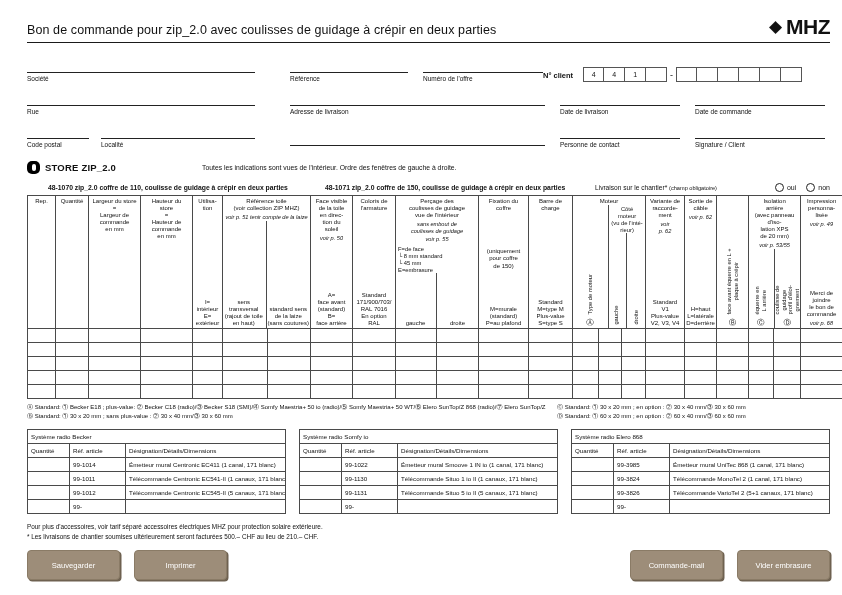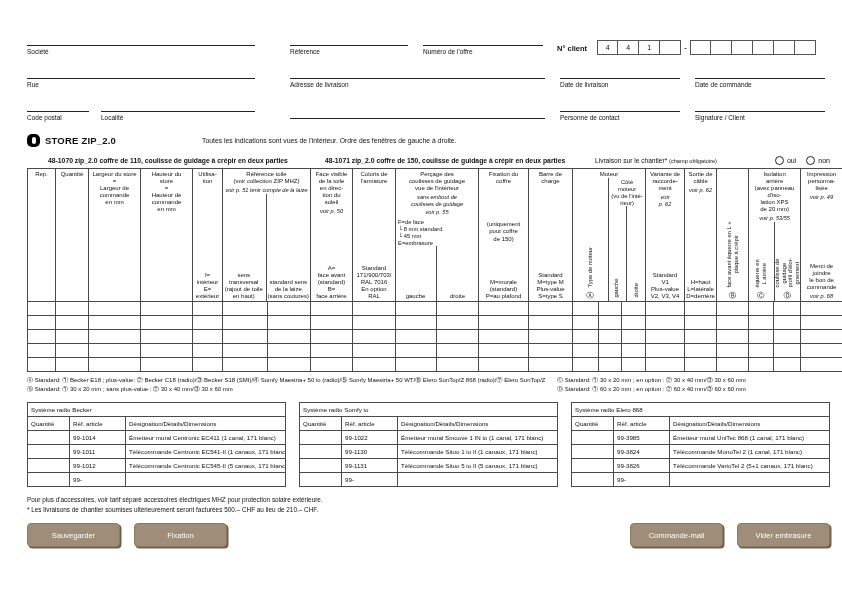--- a/index.html
+++ b/index.html
@@ -20,21 +20,21 @@
   
   .frm{margin-top:16px;}
   .frow{display:flex;align-items:flex-end;}
   .frow + .frow{margin-top:10px;}
   .field{display:flex;flex-direction:column;}
   .fline{border-bottom:1px solid #222;height:13px;}
   .flbl{font-size:6.5px;margin-top:2px;color:#111;}
   .sp35{width:35px;}.sp15{width:15px;}.sp12{width:12px;}
   .w228{width:228px;}.w118{width:118px;}.w120{width:120px;}.w130{width:130px;}
   .w255{width:255px;}.w62{width:62px;}.w154{width:154px;}
-  .clientwrap{display:flex;align-items:flex-start;margin-left:14px;}
+  .clientwrap{display:flex;align-items:flex-start;}
   .nclient{font-weight:bold;font-size:7.5px;margin:4px 10px 0 0;}
   .boxgrp{display:flex;}
   .cellbox{width:21px;height:15px;border:1px solid #555;border-left:none;box-sizing:border-box;
            font-size:7px;display:flex;align-items:center;justify-content:center;}
   .boxgrp .cellbox:first-child{border-left:1px solid #555;}
   .dash{font-size:9px;margin:3px 3px 0 3px;}
 
   
   .storeline{display:flex;align-items:center;margin-top:13px;}
   .storeicon{width:13px;height:13px;background:#000;border-radius:5px;display:flex;align-items:center;justify-content:center;margin-right:5px;}
@@ -79,29 +79,36 @@
 
   
   .rtwrap{display:flex;gap:13px;margin-top:7px;}
   table.rt{border-collapse:collapse;table-layout:fixed;width:259px;}
   table.rt th,table.rt td{border:1px solid #4a4a4a;font-weight:normal;text-align:left;font-size:6.2px;padding:2px 3px;height:9px;box-sizing:content-box;overflow:hidden;white-space:nowrap;}
   .rt-title{font-size:6.6px;}
 
   
   .notes{margin-top:8px;font-size:6.4px;line-height:1.6;}
   .btnrow{display:flex;margin-top:8px;gap:14px;}
-  .btn{width:93px;height:24px;border-radius:4px;color:#fff;font-size:7.6px;display:flex;align-items:center;justify-content:center;
+  .btn{width:93px;height:30px;border-radius:4px;color:#fff;font-size:7.6px;display:flex;align-items:center;justify-content:center;
        background:#9d8d79;border:1px solid #8a7b66;box-shadow:1.5px 1.5px 0 #6e6150;box-sizing:border-box;cursor:pointer;}
   .btnspacer{flex:1;}
 </style>
 </head>
 <body>
 
 <div class="page">
 
+  <div class="titlebar">
+    <div class="title">Bon de commande pour zip_2.0 avec coulisses de guidage à crépir en deux parties</div>
+    <div class="logo">
+      <span class="dia">◆</span>
+      <span class="mhz">MHZ</span>
+    </div>
+  </div>
 
   <div class="frm">
     <div class="frow">
       <div class="field w228">
         <div class="fline"></div>
         <div class="flbl">Société</div>
       </div>
       <div class="sp35"></div>
       <div class="field w118">
         <div class="fline"></div>
@@ -715,19 +722,19 @@
     </tbody>
       </table>
   </div>
 
   <div class="notes">
     <div>Pour plus d'accessoires, voir tarif séparé accessoires électriques MHZ pour protection solaire extérieure.</div>
     <div>* Les livraisons de chantier soumises ultérieurement seront facturées 500.– CHF au lieu de 210.– CHF.</div>
   </div>
   <div class="btnrow">
     <div class="btn">Sauvegarder</div>
-    <div class="btn">Fixation</div>
+    <div class="btn">Imprimer</div>
     <div class="btnspacer"></div>
     <div class="btn">Commande-mail</div>
     <div class="btn">Vider embrasure</div>
   </div>
 
 </div>
 
 </body></html>

